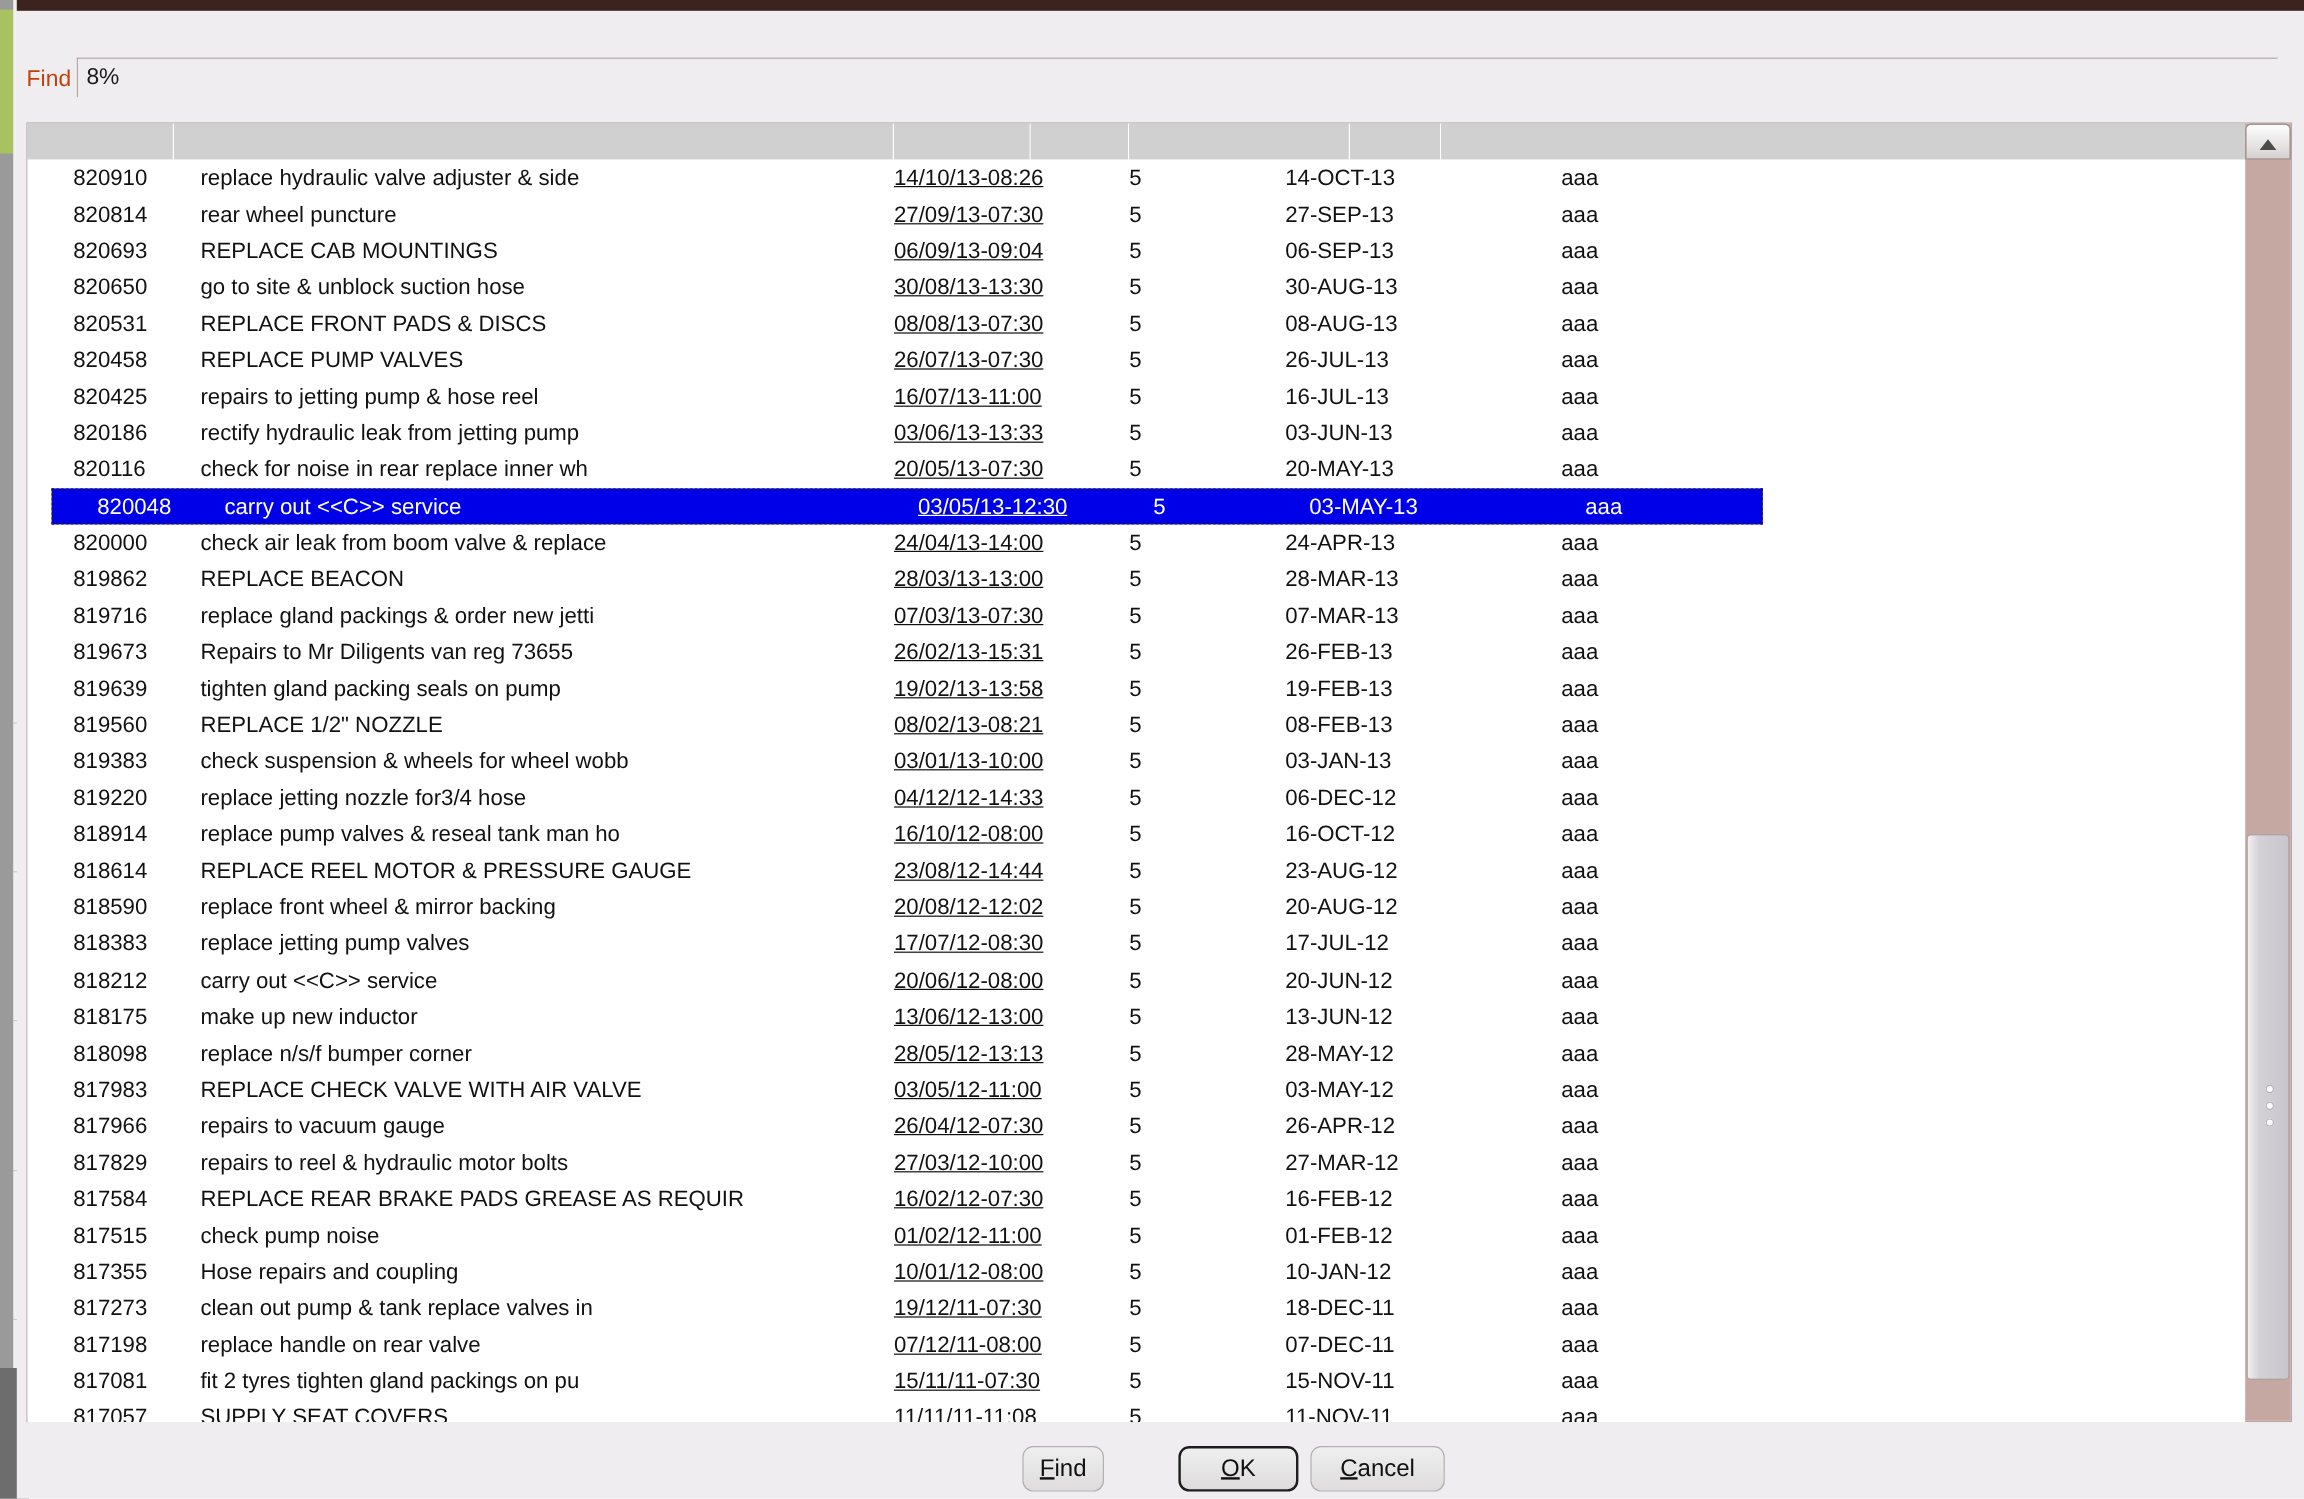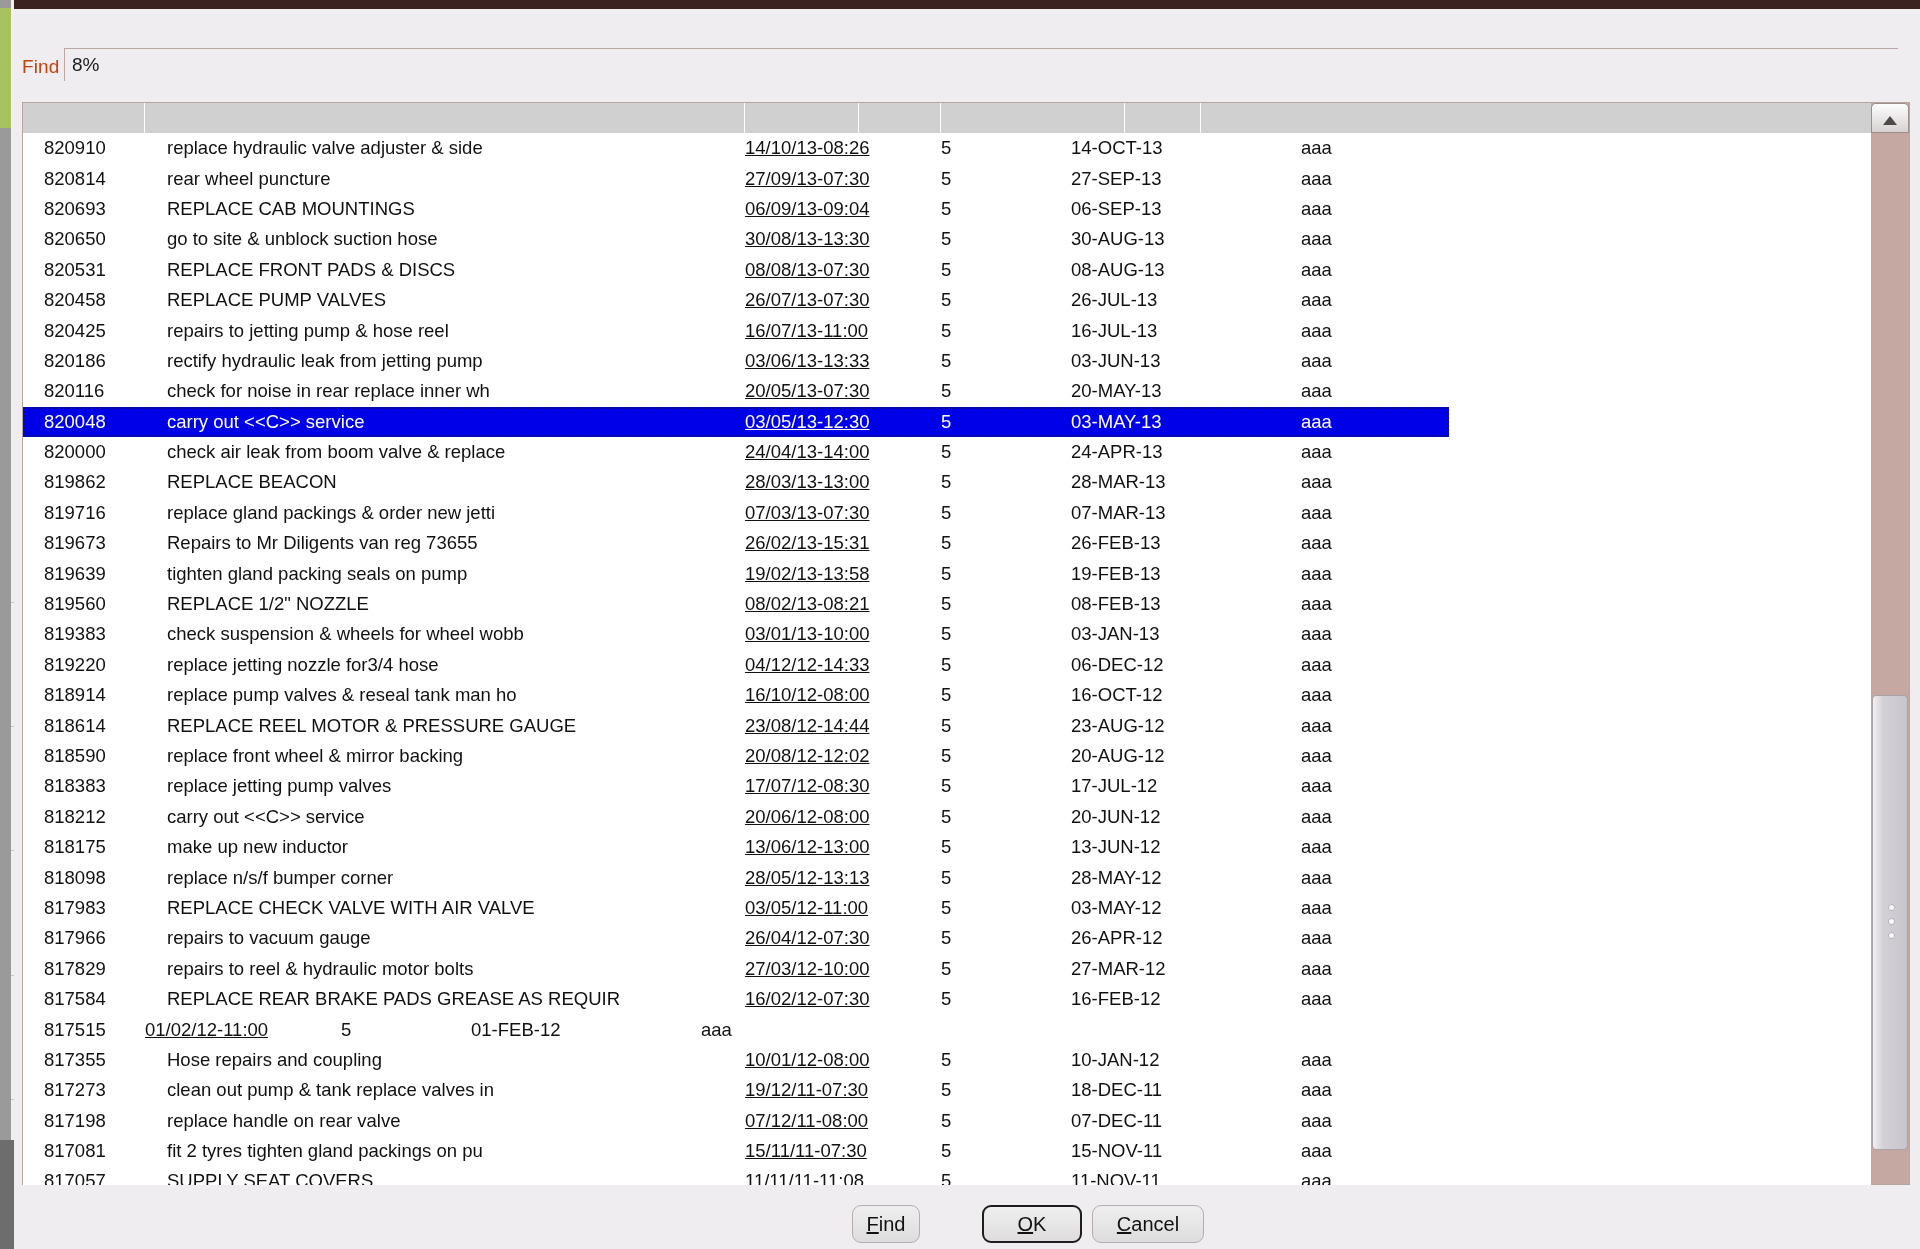--- a/index.html
+++ b/index.html
@@ -147,22 +147,23 @@
     color: #111111;
     white-space: nowrap;
     box-sizing: border-box;
   }
   .row.selected {
     background: #0000e8;
     color: #ffffff;
     width: 1426px;
     outline: 2px dotted #101080;
     outline-offset: -2px;
-  }
-  .c-id     { width: 122px; padding-left: 21px; box-sizing: border-box; }
+    margin-left: 20px;
+  }
+  .c-id     { width: 122px; padding-left: 38px; box-sizing: border-box; }
   .c-desc   { width: 600px; padding-left: 22px; box-sizing: border-box; }
   .c-dt     { width: 196px; padding-left: 0px;  box-sizing: border-box; text-decoration: underline; }
   .c-num    { width: 130px; box-sizing: border-box; }
   .c-date   { width: 230px; box-sizing: border-box; }
   .c-code   { width: 148px; box-sizing: border-box; }
 
   
   #vscroll {
     position: absolute;
     right: 0px; top: 0px;
@@ -501,20 +502,21 @@
         <div class="row">
           <div class="c-id">817584</div>
           <div class="c-desc">REPLACE REAR BRAKE PADS GREASE AS REQUIR</div>
           <div class="c-dt">16/02/12-07:30</div>
           <div class="c-num">5</div>
           <div class="c-date">16-FEB-12</div>
           <div class="c-code">aaa</div>
         </div>
         <div class="row">
           <div class="c-id">817515</div>
+          <div class="c-desc">check pump noise</div>
           <div class="c-dt">01/02/12-11:00</div>
           <div class="c-num">5</div>
           <div class="c-date">01-FEB-12</div>
           <div class="c-code">aaa</div>
         </div>
         <div class="row">
           <div class="c-id">817355</div>
           <div class="c-desc">Hose repairs and coupling</div>
           <div class="c-dt">10/01/12-08:00</div>
           <div class="c-num">5</div>

